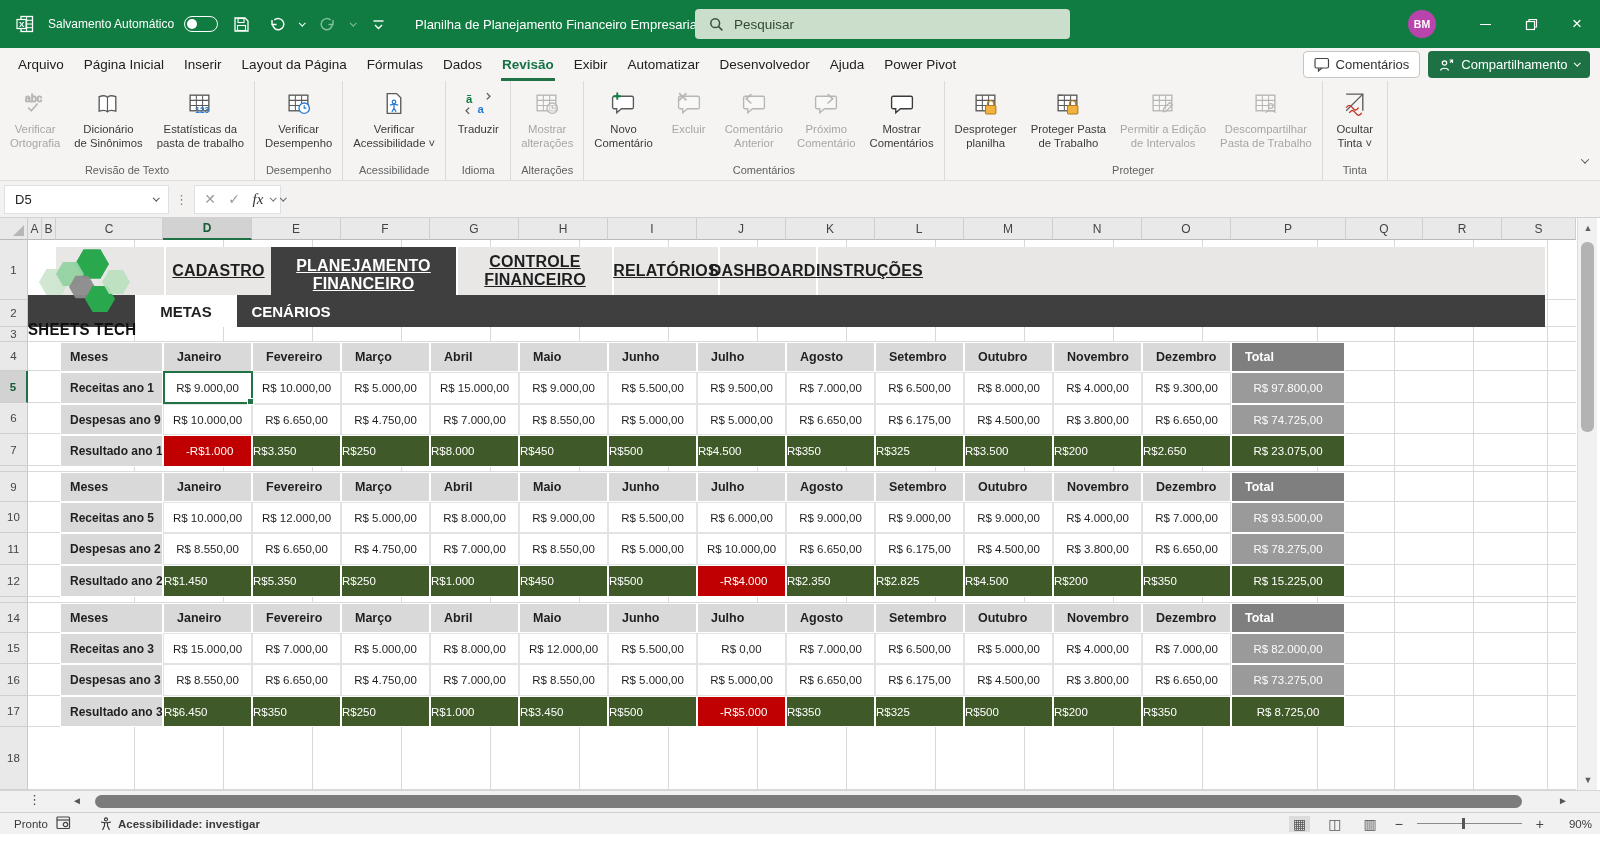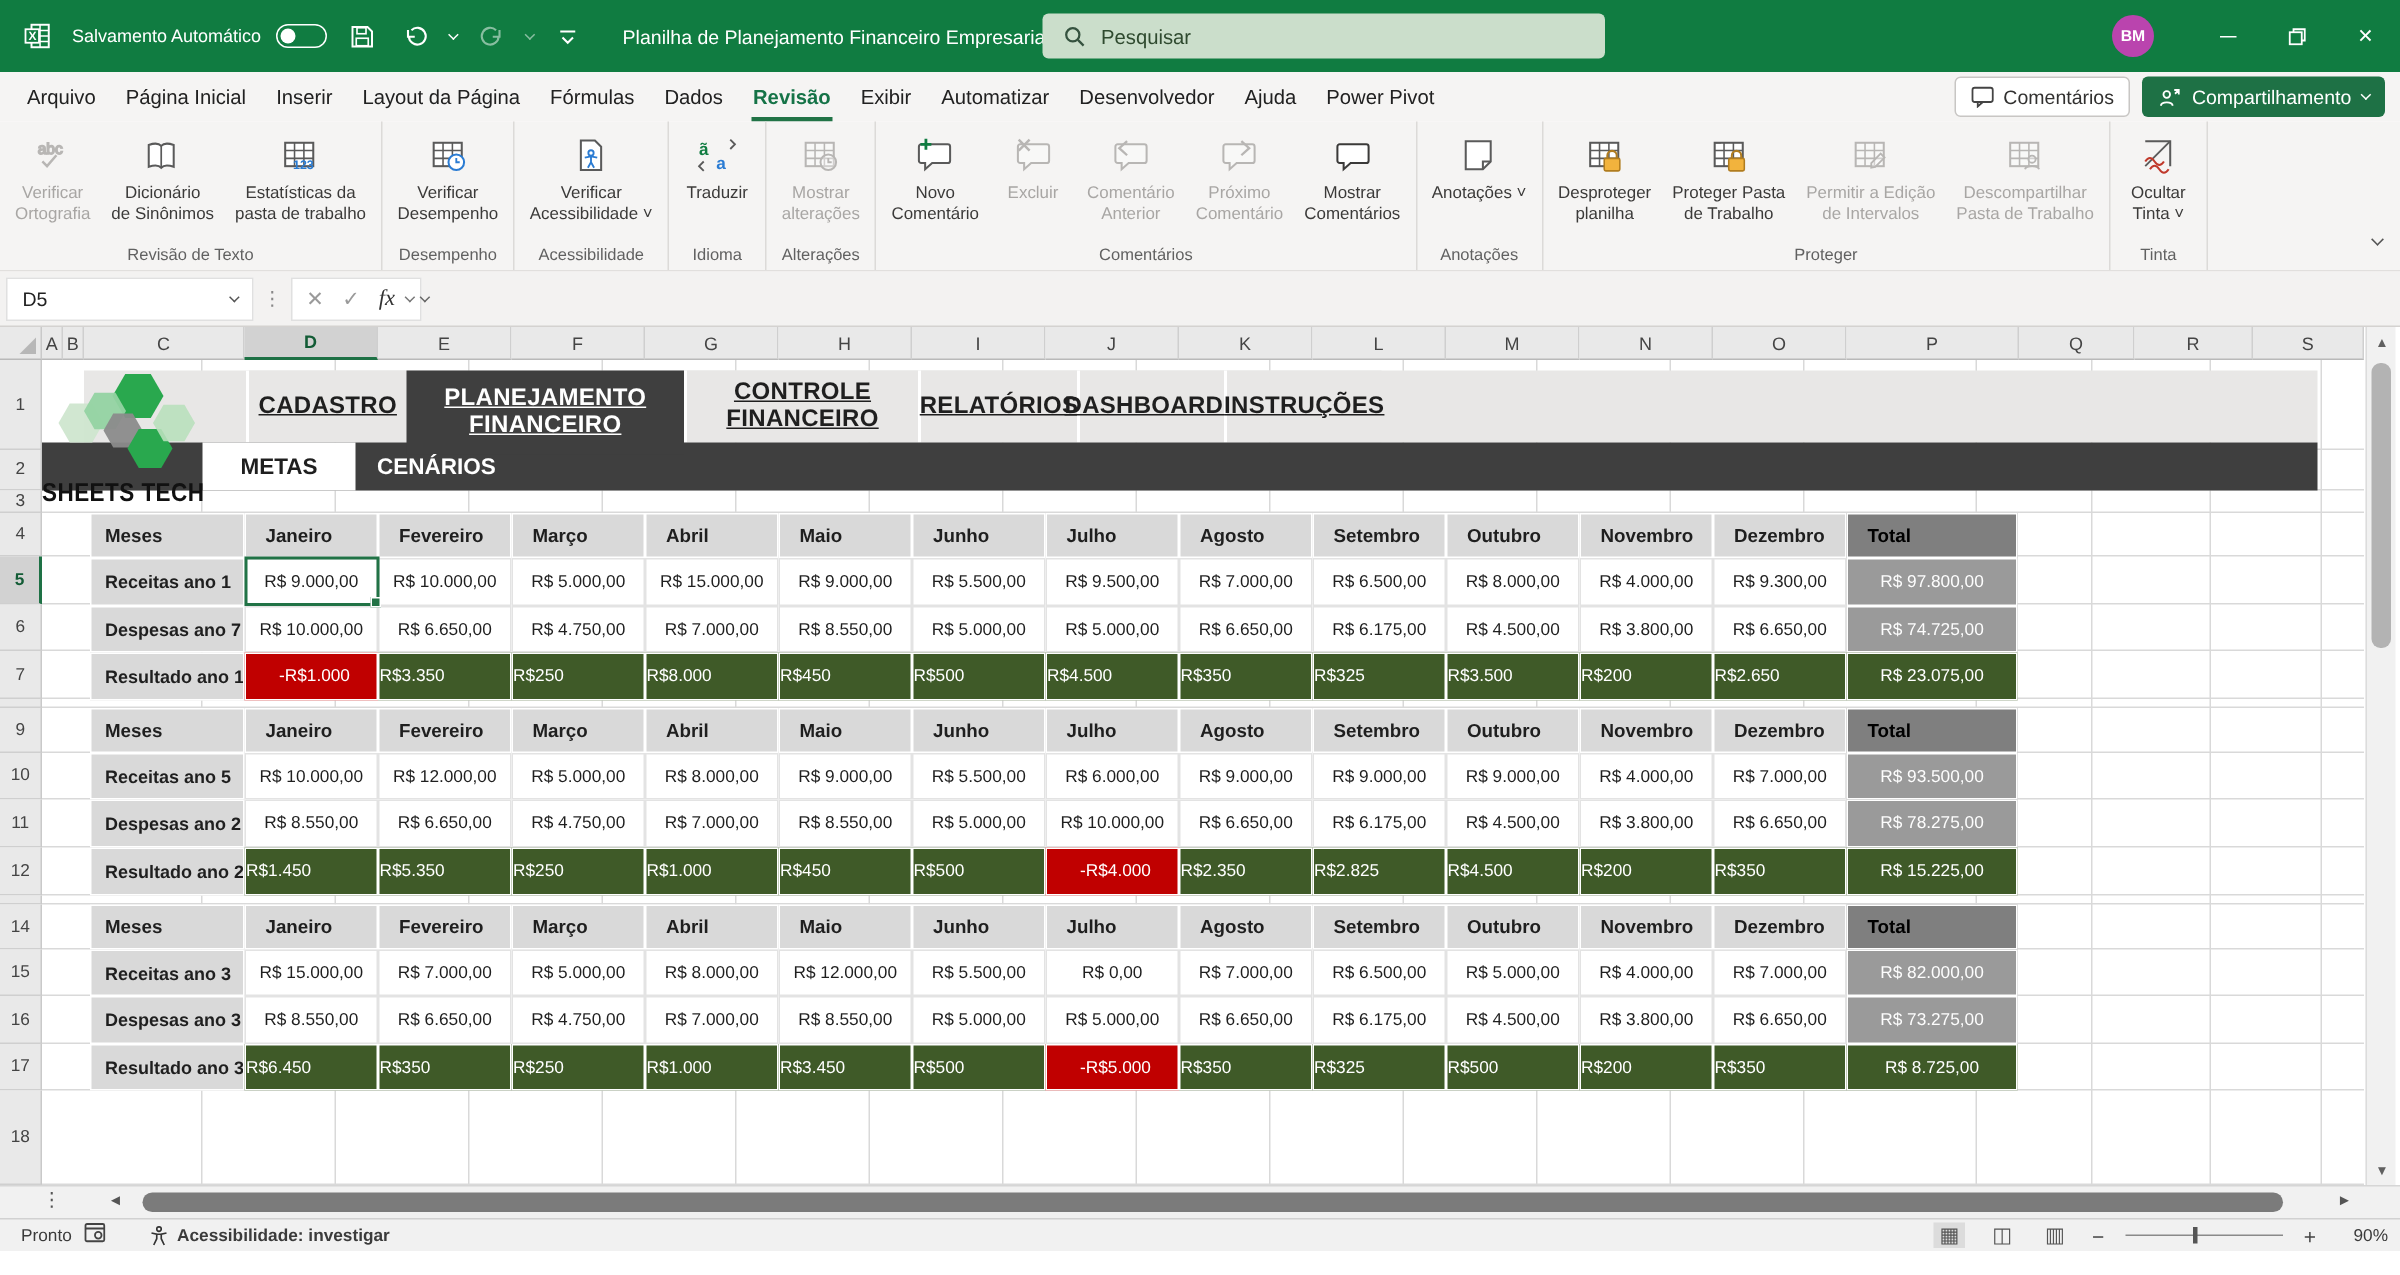--- a/index.html
+++ b/index.html
@@ -75,21 +75,21 @@
   .subtab{position:absolute;top:55px;height:32px;display:flex;align-items:center;justify-content:center;font-size:15px;font-weight:bold;z-index:4;}
   .subtab.active{background:#fff;color:#1f1f1f;}
   .subtab.idle{color:#fff;}
   .logo{position:absolute;left:2px;top:4px;z-index:5;}
   .logotext{position:absolute;left:0;top:80px;width:150px;font-size:15px;font-weight:800;color:#111;letter-spacing:.3px;transform:scaleY(1.15);z-index:5;white-space:nowrap;}
 
   .fin-table{position:absolute;left:32px;width:1285px;display:grid;grid-template-columns:103px repeat(12,89px) 114px;z-index:2;}
   .fc{border:1px solid #fff;display:flex;align-items:center;font-size:11.5px;color:#1f1f1f;overflow:hidden;white-space:nowrap;}
   .fc.hl{background:#d9d9d9;font-weight:bold;font-size:12.5px;padding-left:9px;}
   .fc.hm{background:#d9d9d9;font-weight:bold;font-size:12.5px;padding-left:13px;}
-  .fc.ht{background:#7f7f7f;color:#000000;font-weight:bold;font-size:12.5px;padding-left:13px;}
+  .fc.ht{background:#7f7f7f;color:#ffffff;font-weight:bold;font-size:12.5px;padding-left:13px;}
   .fc.rl{background:#d9d9d9;font-weight:bold;font-size:12px;padding-left:9px;}
   .fc.rv{background:#fff;border:1px solid #e3e3e3;justify-content:center;}
   .fc.rt{background:#9a9a9a;color:#fdfdfd;justify-content:center;}
   .fc.gv{background:#3f5a28;color:#fff;}
   .fc.gn{background:#c00000;color:#fff;padding-left:22px;}
   .fc.gt{background:#3f5a28;color:#fff;justify-content:center;}
 
   .selbox{position:absolute;left:135px;top:131px;width:90px;height:33px;border:2px solid #217346;z-index:6;}
   .selbox::after{content:"";position:absolute;right:-3px;bottom:-3px;width:5px;height:5px;background:#217346;border:1px solid #fff;}
 
@@ -369,34 +369,20 @@
             <div class="rb-ic">
               <svg width="26" height="25" viewBox="0 0 25 24">
                 <path d="M4 5h17a1.5 1.5 0 0 1 1.5 1.5v9a1.5 1.5 0 0 1-1.5 1.5H11l-4.5 4v-4H4a1.5 1.5 0 0 1-1.5-1.5v-9A1.5 1.5 0 0 1 4 5z" fill="#fff" stroke="#3b3a39" stroke-width="1.3"></path>
               </svg>
             </div>
             <div class="rb-label">Mostrar
 Comentários</div>
           </div>
         </div>
         <div class="rb-glabel">Comentários</div>
-      </div>
-      <div class="rb-group">
-        <div class="rb-btnrow">
-          <div class="rb-btn">
-            <div class="rb-ic">
-              <svg width="26" height="25" viewBox="0 0 25 24">
-                <path d="M4 3h16v13l-5 5H4z" fill="#fff" stroke="#5a5a5a" stroke-width="1.3"></path>
-                <path d="M15 21v-5h5" fill="none" stroke="#5a5a5a" stroke-width="1.3"></path>
-              </svg>
-            </div>
-            <div class="rb-label">Anotações ˅</div>
-          </div>
-        </div>
-        <div class="rb-glabel">Anotações</div>
       </div>
       <div class="rb-group">
         <div class="rb-btnrow">
           <div class="rb-btn">
             <div class="rb-ic">
               <svg width="26" height="25" viewBox="0 0 25 24">
                 <rect x="3" y="4" width="18" height="15" fill="#fff" stroke="#5a5a5a" stroke-width="1.3"></rect>
                 <path d="M3 9h18M3 14h18M9 4v15M15 4v15" stroke="#5a5a5a" stroke-width="1"></path>
                 <rect x="12" y="14" width="10" height="8" rx="1" fill="#f2b33d" stroke="#b07c1f" stroke-width="1"></rect>
                 <path d="M14 14v-1.8a3 3 0 0 1 6 0v1.8" fill="none" stroke="#b07c1f" stroke-width="1.3"></path>
@@ -607,21 +593,21 @@
             <div class="fc rv">R$ 15.000,00</div>
             <div class="fc rv">R$ 9.000,00</div>
             <div class="fc rv">R$ 5.500,00</div>
             <div class="fc rv">R$ 9.500,00</div>
             <div class="fc rv">R$ 7.000,00</div>
             <div class="fc rv">R$ 6.500,00</div>
             <div class="fc rv">R$ 8.000,00</div>
             <div class="fc rv">R$ 4.000,00</div>
             <div class="fc rv">R$ 9.300,00</div>
             <div class="fc rt">R$ 97.800,00</div>
-            <div class="fc rl">Despesas ano 7</div>
+            <div class="fc rl">Despesas ano 9</div>
             <div class="fc rv">R$ 10.000,00</div>
             <div class="fc rv">R$ 6.650,00</div>
             <div class="fc rv">R$ 4.750,00</div>
             <div class="fc rv">R$ 7.000,00</div>
             <div class="fc rv">R$ 8.550,00</div>
             <div class="fc rv">R$ 5.000,00</div>
             <div class="fc rv">R$ 5.000,00</div>
             <div class="fc rv">R$ 6.650,00</div>
             <div class="fc rv">R$ 6.175,00</div>
             <div class="fc rv">R$ 4.500,00</div>

